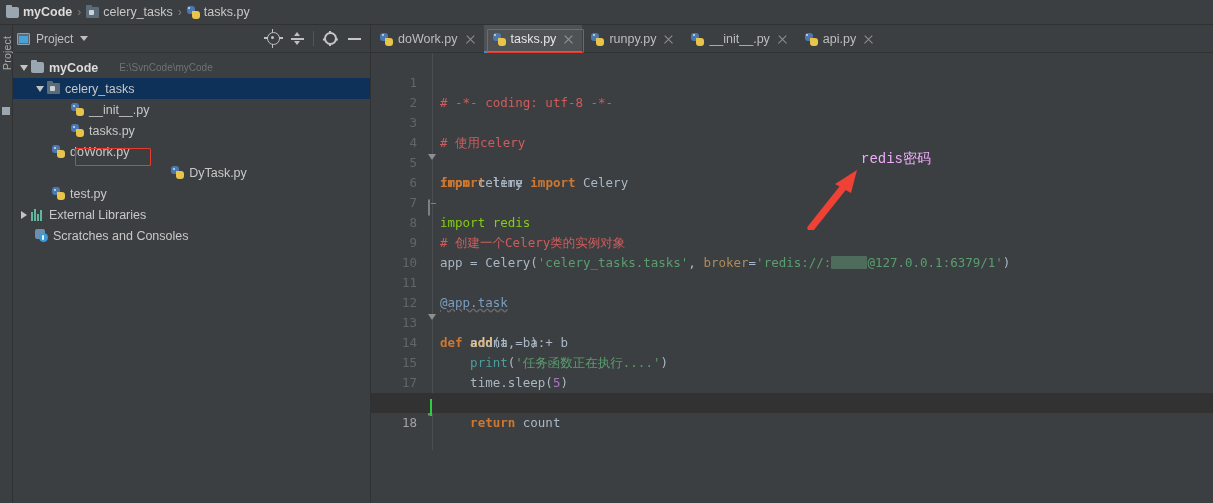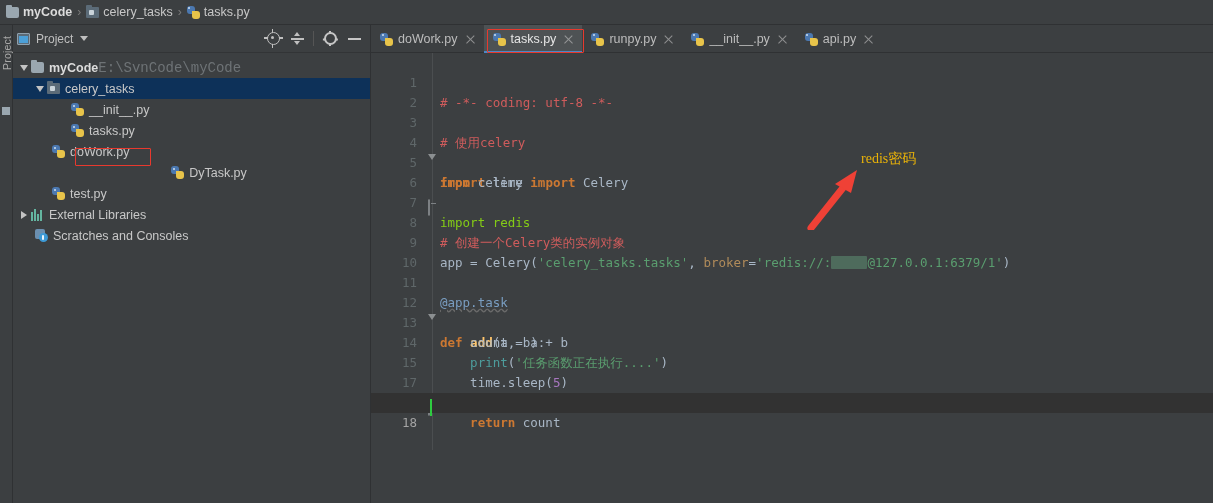--- a/index.html
+++ b/index.html
@@ -98,21 +98,21 @@
     height:21px; display:flex; align-items:center; white-space:nowrap;
     padding-right:4px; position:relative;
   }
   .tree-row.selected{ background:#0d3159; }
   .arrow{ width:13px; height:21px; display:flex; align-items:center; justify-content:center; flex:none; }
   .arrow .tri-r{ width:0;height:0;border-top:4.5px solid transparent;border-bottom:4.5px solid transparent;border-left:6px solid #c3c3c3; }
   .arrow .tri-d{ width:0;height:0;border-left:4.5px solid transparent;border-right:4.5px solid transparent;border-top:6px solid #c3c3c3; }
   .tree-icon{ width:15px; display:flex; align-items:center; justify-content:center; flex:none; position:relative; height:14px;}
   .tree-label{ margin-left:4px; color:#c8c8c8; }
   .tree-label.bold{ font-weight:bold; color:#dcdcdc; }
-  .tree-path{ margin-left:0; color:#6e7376; font-size:14px;font-family:Liberation Mono, monospace; }
+  .tree-path{ margin-left:21px; color:#6e7376; font-size:10px; }
   .ico-lib{ width:13px; height:12px; position:relative; }
   .ico-lib i{ position:absolute; bottom:0; width:2.2px; background:#64b5a0; }
   .ico-lib i:nth-child(1){ left:0; height:9px;}
   .ico-lib i:nth-child(2){ left:3px; height:12px;}
   .ico-lib i:nth-child(3){ left:6px; height:7px;}
   .ico-lib i:nth-child(4){ left:9px; height:11px;}
   .ico-scratch{ width:13px; height:13px; position:relative; }
   .ico-scratch .s1{ position:absolute; left:0; top:0; width:10px; height:10px; background:#6b8faf; border-radius:2px; }
   .ico-scratch .s2{ position:absolute; left:4px; top:4px; width:9px; height:9px; background:#3d9ad6; border-radius:50%; }
   .ico-scratch .s3{ position:absolute; left:7.3px; top:5.6px; width:1.6px; height:5px; background:#eaf4fb; border-radius:1px;}
@@ -184,22 +184,22 @@
   .redact{
     display:inline-block; width:36px; height:13px; background:#4e6b5c;
     vertical-align:-2px; border-radius:1px;
   }
   .caret{
     position:absolute; left:430px; top:399px; width:2px; height:17px; background:#2ecc40;
   }
 
   
   .anno-label{
-    position:absolute; left:861px; top:150px; font-size:14px; color:#eab308;
-    font-family:Liberation Serif, serif; white-space:nowrap;
+    position:absolute; left:861px; top:150px; font-size:14px; color:#f0abfc;
+    font-family:Liberation Mono, monospace; white-space:nowrap;
   }
   .anno-arrow{ position:absolute; left:805px; top:168px; width:60px; height:62px; }
 
   .tab-redbox{ position:absolute; left:487px; top:29px; width:97px; height:24px; }
   .tree-redbox{ position:absolute; left:62px; top:123px; width:76px; height:18px; }
 </style>
 </head>
 <body>
 
 <div id="app">

